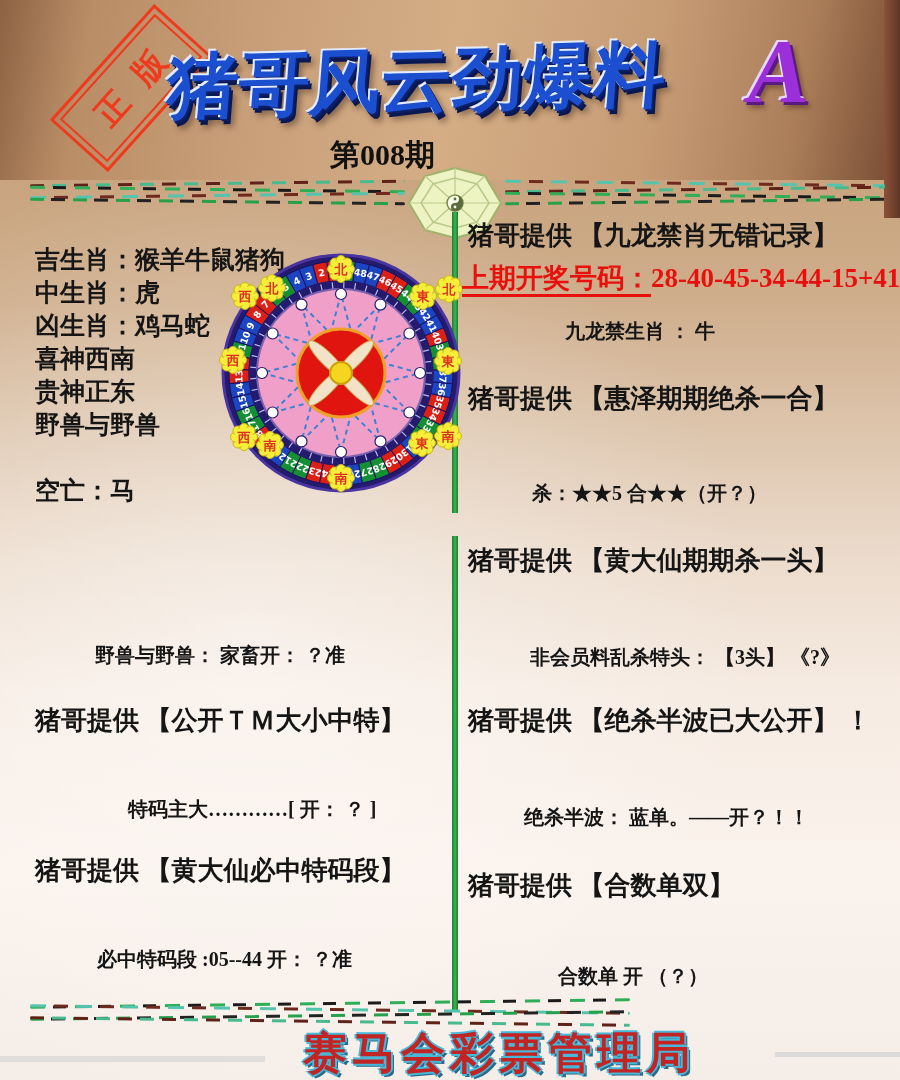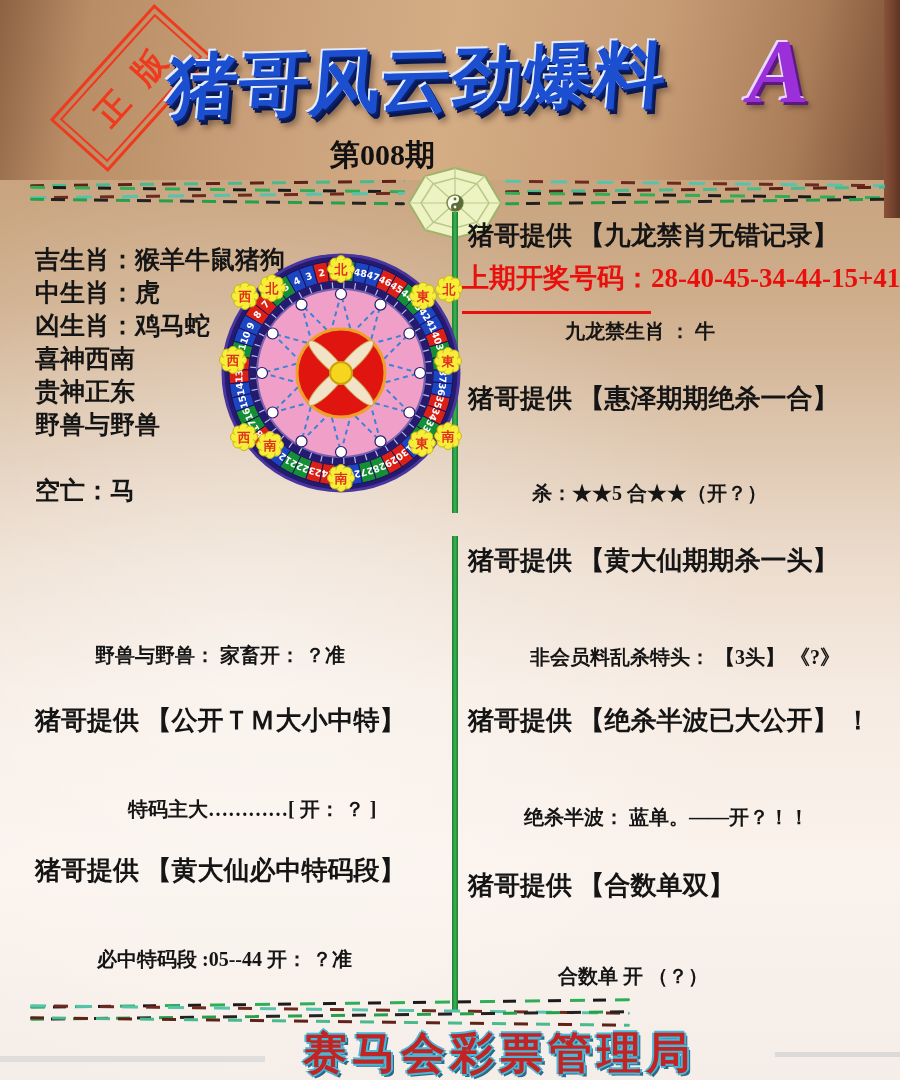--- a/index.html
+++ b/index.html
@@ -44,21 +44,21 @@
   
   .vline{left:452px;width:6px;background:linear-gradient(90deg,#1f7a33,#3ab553,#1f7a33);}
   #vline-a{top:212px;height:301px;}
   #vline-b{top:536px;height:476px;}
   
   .txt{color:#151515;font-weight:bold;white-space:nowrap;}
   .fortune{left:35px;font-size:25px;}
   .prov{font-size:26px;}
   .detail{font-size:20px;}
   .red-line{left:462px;top:260px;font-size:27px;font-weight:bold;color:#e8100c;white-space:nowrap;}
-  .red-line .lbl{border-bottom:3px solid #e8100c;padding-bottom:18px;}
+  .red-line .lbl{border-bottom:3px solid #e8100c;padding-bottom:1px;}
   #footer-text{left:303px;top:1024px;font-size:44px;font-weight:bold;letter-spacing:5px;color:#c22424;white-space:nowrap;
     text-shadow:2px 0 0 #49b8d8,-2px 0 0 #49b8d8,0 2px 0 #49b8d8,0 -2px 0 #49b8d8,3px 3px 0 #2a6a8a;}
   
   #wheel{left:215px;top:252px;width:252px;height:242px;}
 </style>
 </head>
 <body>
 
 <div id="page">
 

